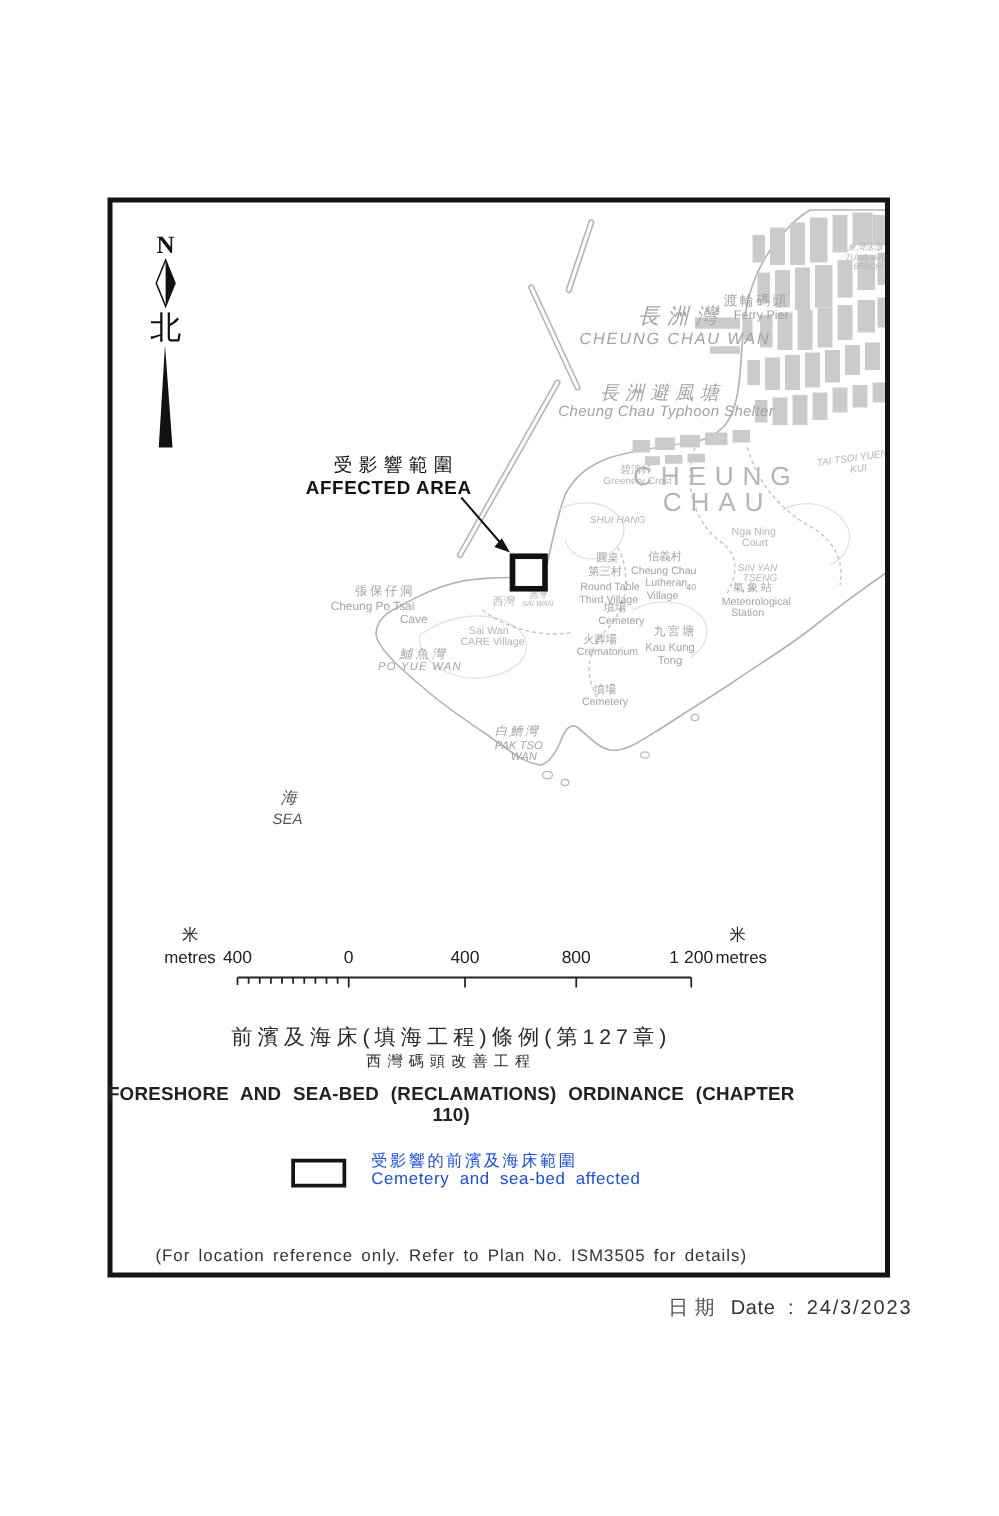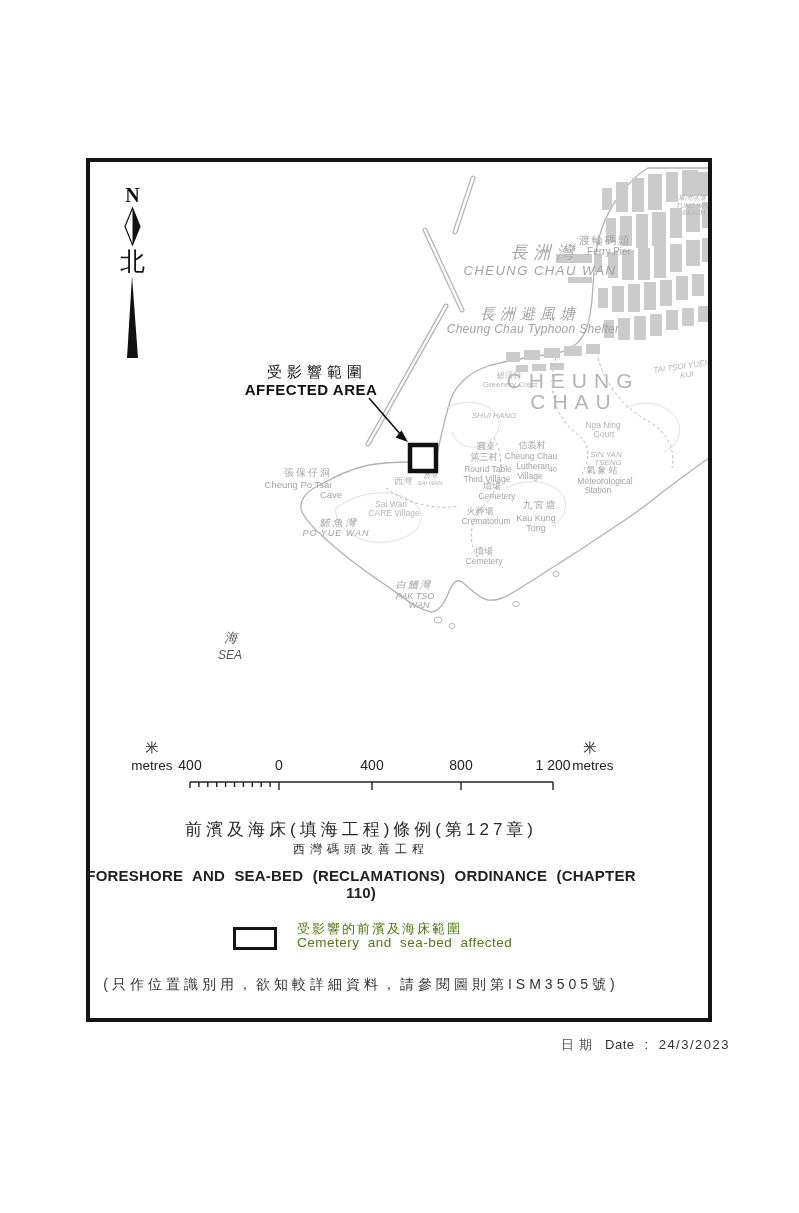--- a/index.html
+++ b/index.html
@@ -8,26 +8,26 @@
   .frame{position:absolute;left:86px;top:158px;width:626px;height:864px;
          border:4px solid #141414;box-sizing:border-box;background:#fff;}
   .map-svg{position:absolute;left:90px;top:162px;width:618px;height:650px;}
   .abs{position:absolute;}
   .ctr{left:86px;width:550px;text-align:center;}
   .title-zh1{top:818px;font-size:17px;letter-spacing:4px;color:#2a2a2a;}
   .title-zh2{top:841px;font-size:12px;letter-spacing:5px;color:#2a2a2a;}
   .title-en1{top:867px;font-size:15px;font-weight:bold;letter-spacing:.2px;word-spacing:5px;color:#222;}
   .title-en2{top:887px;font-size:15px;font-weight:bold;letter-spacing:.2px;word-spacing:5px;color:#222;}
   .legend-box{left:233px;top:927px;width:44px;height:23px;border:3px solid #141414;background:#fff;box-sizing:border-box;}
-  .legend-text{left:297px;top:922px;text-align:left;color:#4d7c0f;}
+  .legend-text{left:297px;top:922px;text-align:left;color:#1d4ed8;}
   .legend-zh{font-size:13px;letter-spacing:2px;line-height:14px;}
   .legend-en{font-size:13.5px;letter-spacing:.5px;word-spacing:4px;line-height:14px;}
   .note-zh{top:976px;font-size:14px;letter-spacing:4px;color:#333;}
   .note-en{top:997px;font-size:13.5px;letter-spacing:.8px;word-spacing:2px;color:#333;}
-  .date-line{top:1036px;right:69px;font-size:13px;color:#333;letter-spacing:.5px;}
+  .date-line{top:1036px;right:69px;font-size:16px;color:#333;letter-spacing:.5px;}
   .date-line .zh{letter-spacing:5px;margin-right:8px;color:#555;}
   .date-line .sep{margin:0 10px;}
   .date-line .val{letter-spacing:1.5px;}
   
   text{font-family:"Liberation Sans","DejaVu Sans",sans-serif;}
   .g1{fill:#a3a3a3;}  
   .g2{fill:#b5b5b5;}  
   .it{font-style:italic;}
   .blk{fill:#111;}
 </style>
@@ -253,19 +253,19 @@
   <div class="abs ctr title-zh1">前濱及海床(填海工程)條例(第127章)</div>
   <div class="abs ctr title-zh2">西灣碼頭改善工程</div>
   <div class="abs ctr title-en1">FORESHORE AND SEA-BED (RECLAMATIONS) ORDINANCE (CHAPTER 110)</div>
 
   <div class="abs legend-box"></div>
   <div class="abs legend-text">
     <div class="legend-zh">受影響的前濱及海床範圍</div>
     <div class="legend-en">Cemetery and sea-bed affected</div>
   </div>
 
-  <div class="abs ctr note-zh">(只作位置識別用，欲知較詳細資料，請參閱圖則第ISM3505號)</div>
+  <div class="abs ctr note-en">(For location reference only. Refer to Plan No. ISM3505 for details)</div>
 
   <div class="abs date-line">
     <span class="zh">日期</span><span>Date</span><span class="sep">:</span><span class="val">24/3/2023</span>
   </div>
 
 </div>
 
 </body></html>

